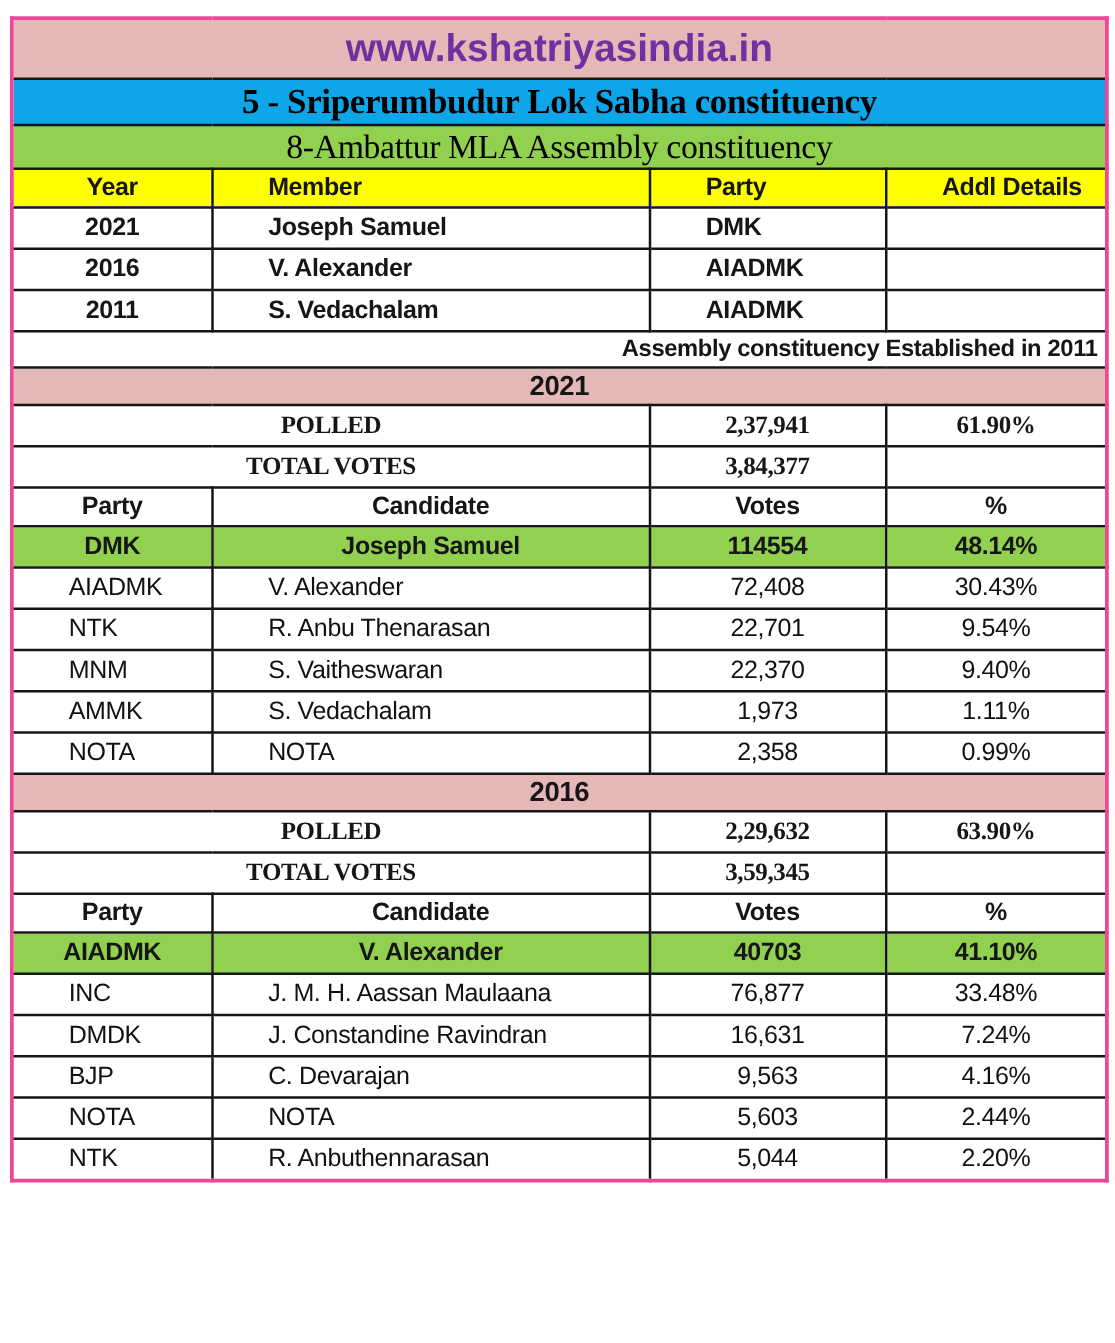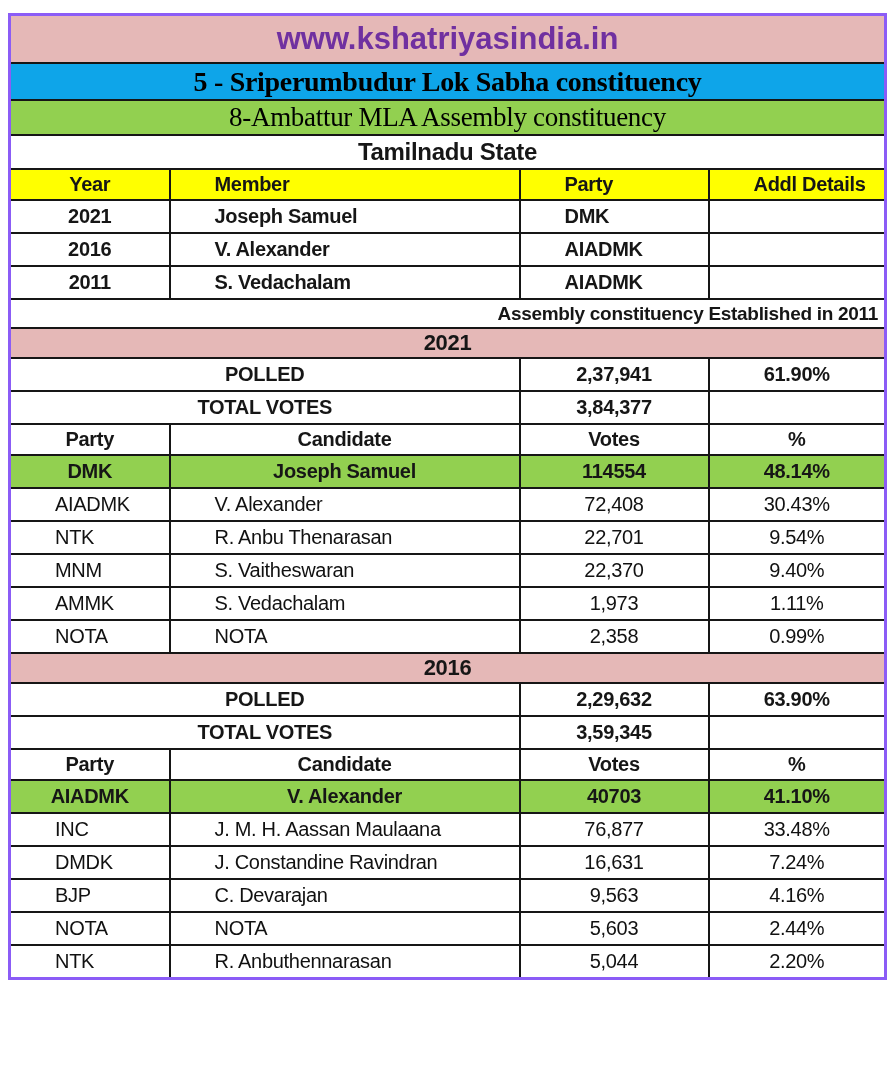--- a/index.html
+++ b/index.html
@@ -7,21 +7,21 @@
     width:892px; height:1074px;
     font-family:"Liberation Sans", sans-serif;
     color:#161616;
     box-sizing:border-box;
   }
   .wrap { padding:13px 8px 10px 8px; }
   table.main {
     border-collapse:collapse;
     width:876px;
     table-layout:fixed;
-    border:3px solid #8b5cf6;
+    border:3px solid #ec4899;
   }
   td {
     border:2px solid #161616;
     padding:0 6px;
     font-size:20px;
     overflow:hidden;
     white-space:nowrap;
     letter-spacing:-0.3px;
   }
   .center { text-align:center; }
@@ -40,21 +40,21 @@
   tr.title-green td {
     background:#92d050;
     font-family:"Liberation Serif", serif;
     font-size:27px; font-weight:400; text-align:center; height:33px; color:#000;
   }
   tr.state td { font-size:24px; font-weight:700; text-align:center; height:32px; }
   tr.head td  { background:#ffff00; font-weight:700; height:29px; }
   tr.mrow td  { font-weight:700; height:31px; }
   tr.note td  { font-weight:700; text-align:right; font-size:19px; height:27px; }
   tr.band td  { background:#e5b8b7; font-weight:700; text-align:center; font-size:22px; height:28px; }
-  tr.stat td  { font-weight:700; text-align:center; height:31px; }
+  tr.stat td  { font-weight:700; text-align:center; height:31px;font-family:Liberation Serif, serif; }
   tr.chead td { font-weight:700; text-align:center; height:29px; }
   tr.winner td{ background:#92d050; font-weight:700; text-align:center; height:31px; }
   tr.drow td  { font-weight:400; height:31px; color:#111; }
 </style>
 </head>
 <body>
 
 <div class="wrap">
 <table class="main">
   <colgroup>
@@ -68,23 +68,20 @@
         <tr class="banner">
     <td colspan="4">www.kshatriyasindia.in</td>
   </tr>
 
   <tr class="title-yellow">
     <td colspan="4">5 - Sriperumbudur Lok Sabha constituency</td>
   </tr>
   <tr class="title-green">
     <td colspan="4">8-Ambattur MLA Assembly constituency</td>
   </tr>
-  <tr class="state">
-    <td colspan="4">Tamilnadu State</td>
-  </tr>
 
   <tr class="head">
     <td class="center">Year</td>
     <td class="left">Member</td>
     <td class="left">Party</td>
     <td class="left">Addl Details</td>
   </tr>
 
   <tr class="mrow">
     <td class="center">2021</td>

